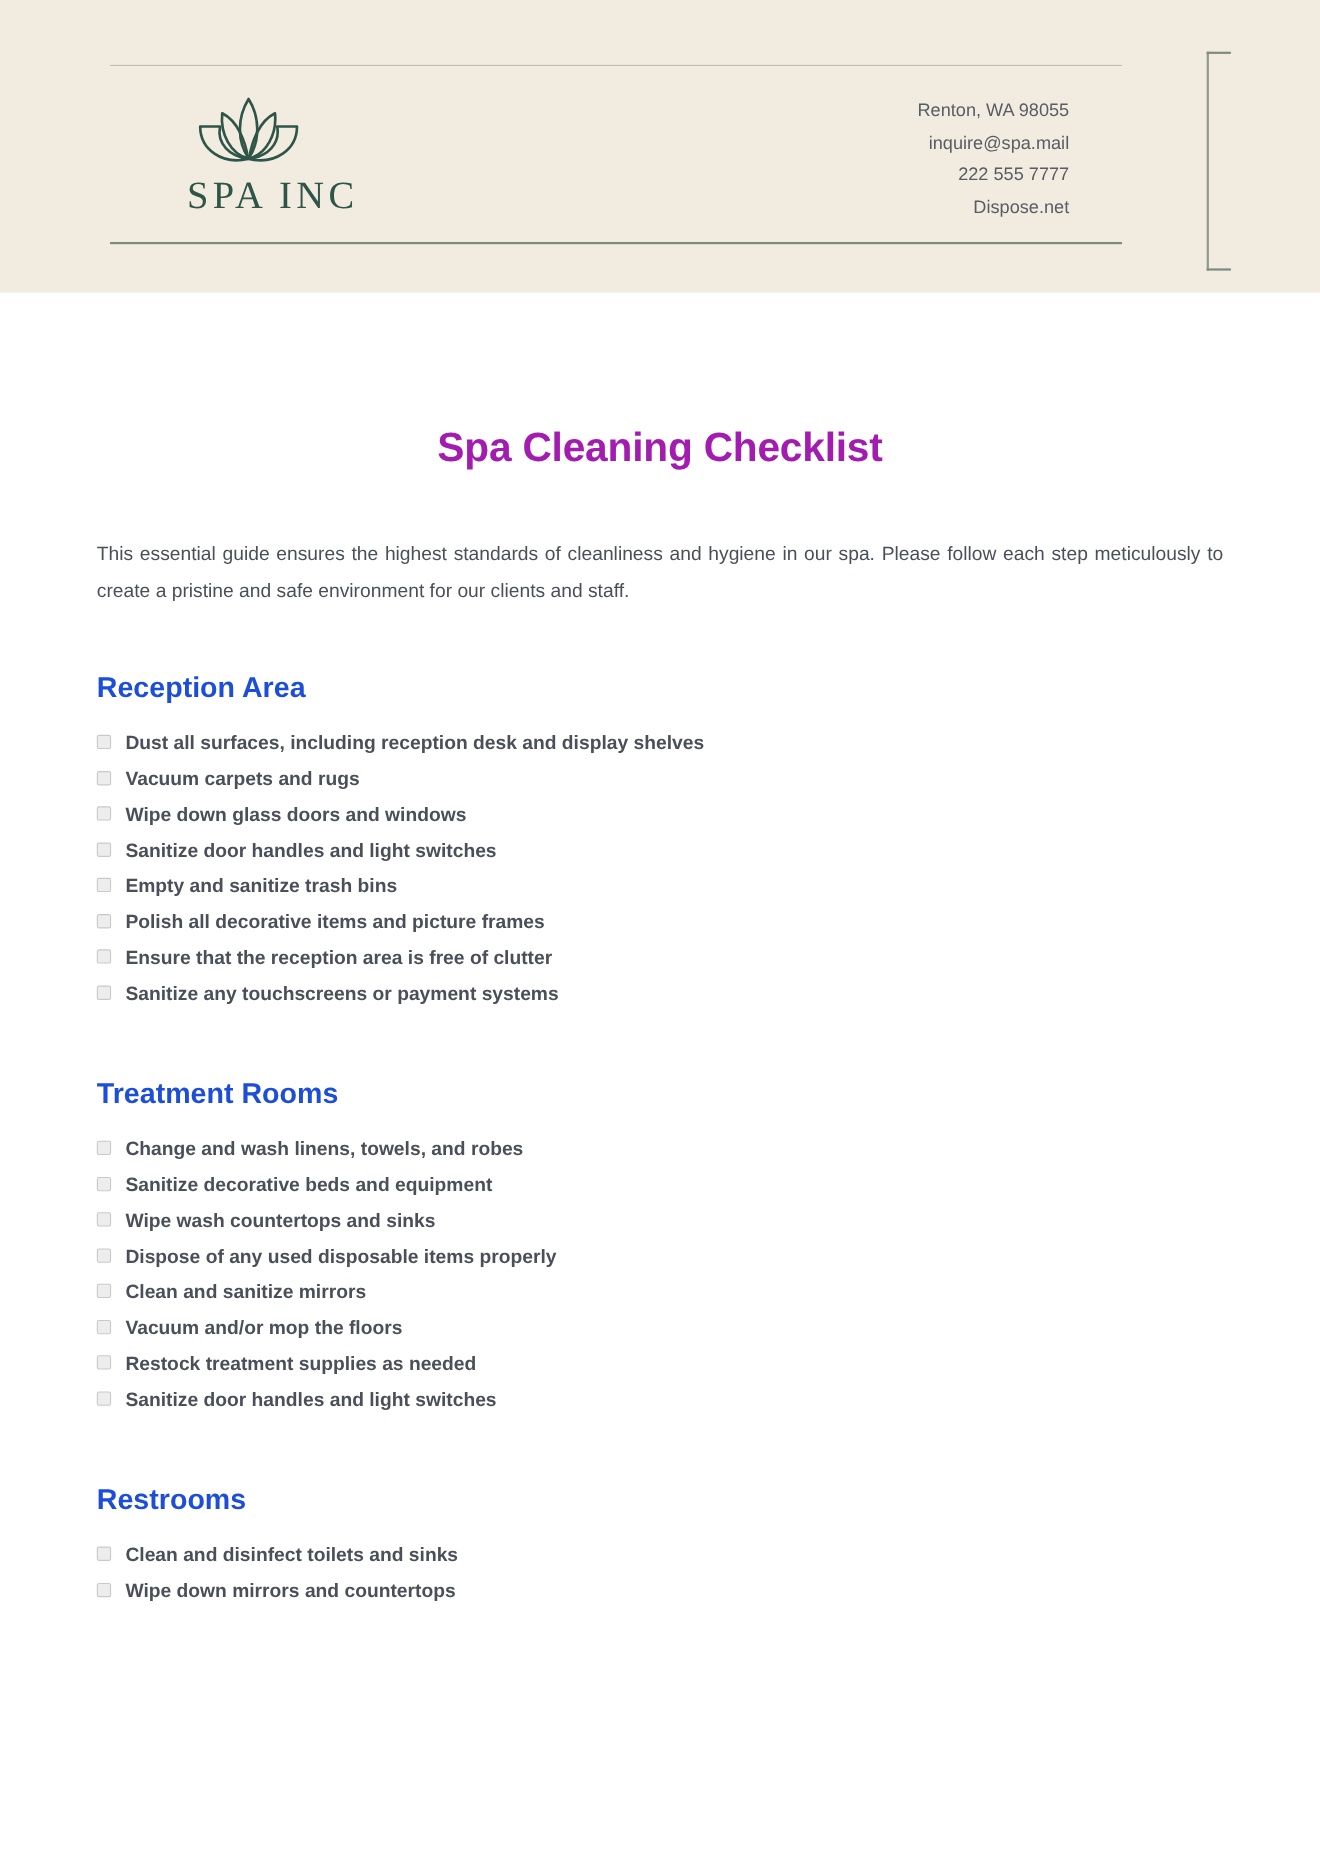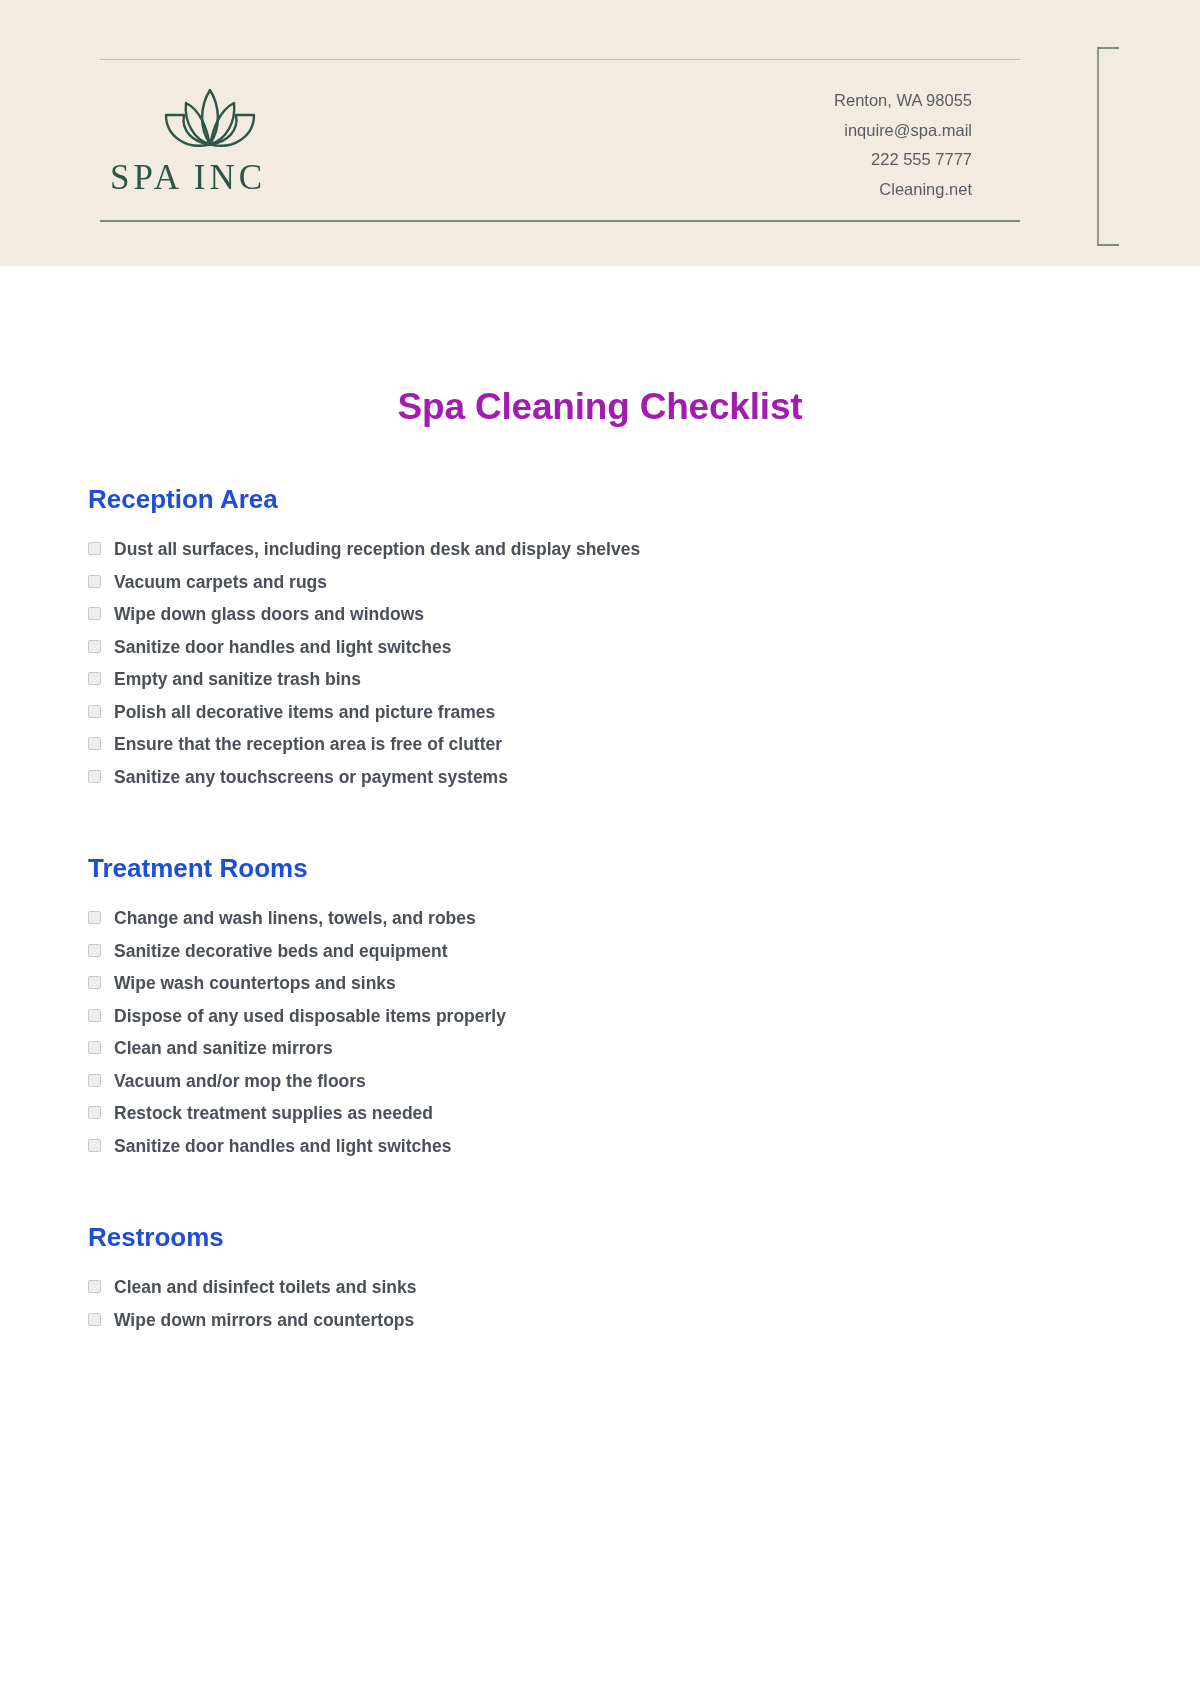--- a/index.html
+++ b/index.html
@@ -54,24 +54,24 @@
     width: 22px;
     height: 2px;
     background: #7d8b7e;
   }
   .bracket .stub.t { top: 0; }
   .bracket .stub.b { top: 197px; }
 
   
   .logo-block {
     position: absolute;
-    left: 110px;
+    left: 126px;
     top: 84px;
     width: 200px;
-    text-align: left;
+    text-align: right;
   }
   .logo-mark { display: block; margin: 0 auto; }
   .logo-name {
     display: block;
     margin-top: 2px;
     font-family: "Liberation Serif", serif;
     font-size: 35px;
     letter-spacing: 4px;
     color: #2F5548;
     white-space: nowrap;
@@ -179,28 +179,29 @@
         <path d="M104 31 H86 C89 47 77 58 60.5 60.5 C84 66 104 52 104 31 Z"></path>
       </g>
     </svg>
     <span class="logo-name">SPA INC</span>
   </div>
 
   <div class="contact">
     <div>Renton, WA 98055</div>
     <div>inquire@spa.mail</div>
     <div>222 555 7777</div>
-    <div>Cleaning.net</div>
+    <div>Dispose.net</div>
   </div>
 </div>
 
 <div class="page">
 
   <h1 class="doc-title">Spa Cleaning Checklist</h1>
 
+  <p class="intro">This essential guide ensures the highest standards of cleanliness and hygiene in our spa. Please follow each step meticulously to create a pristine and safe environment for our clients and staff.</p>
 
   <div id="sections-container">
       <div class="section">
         <h2 class="section-title">Reception Area</h2>
         <ul class="check-list">
           <li class="check-item">
             <span class="checkbox"></span>
             <span class="check-label">Dust all surfaces, including reception desk and display shelves</span>
           </li>
           <li class="check-item">

